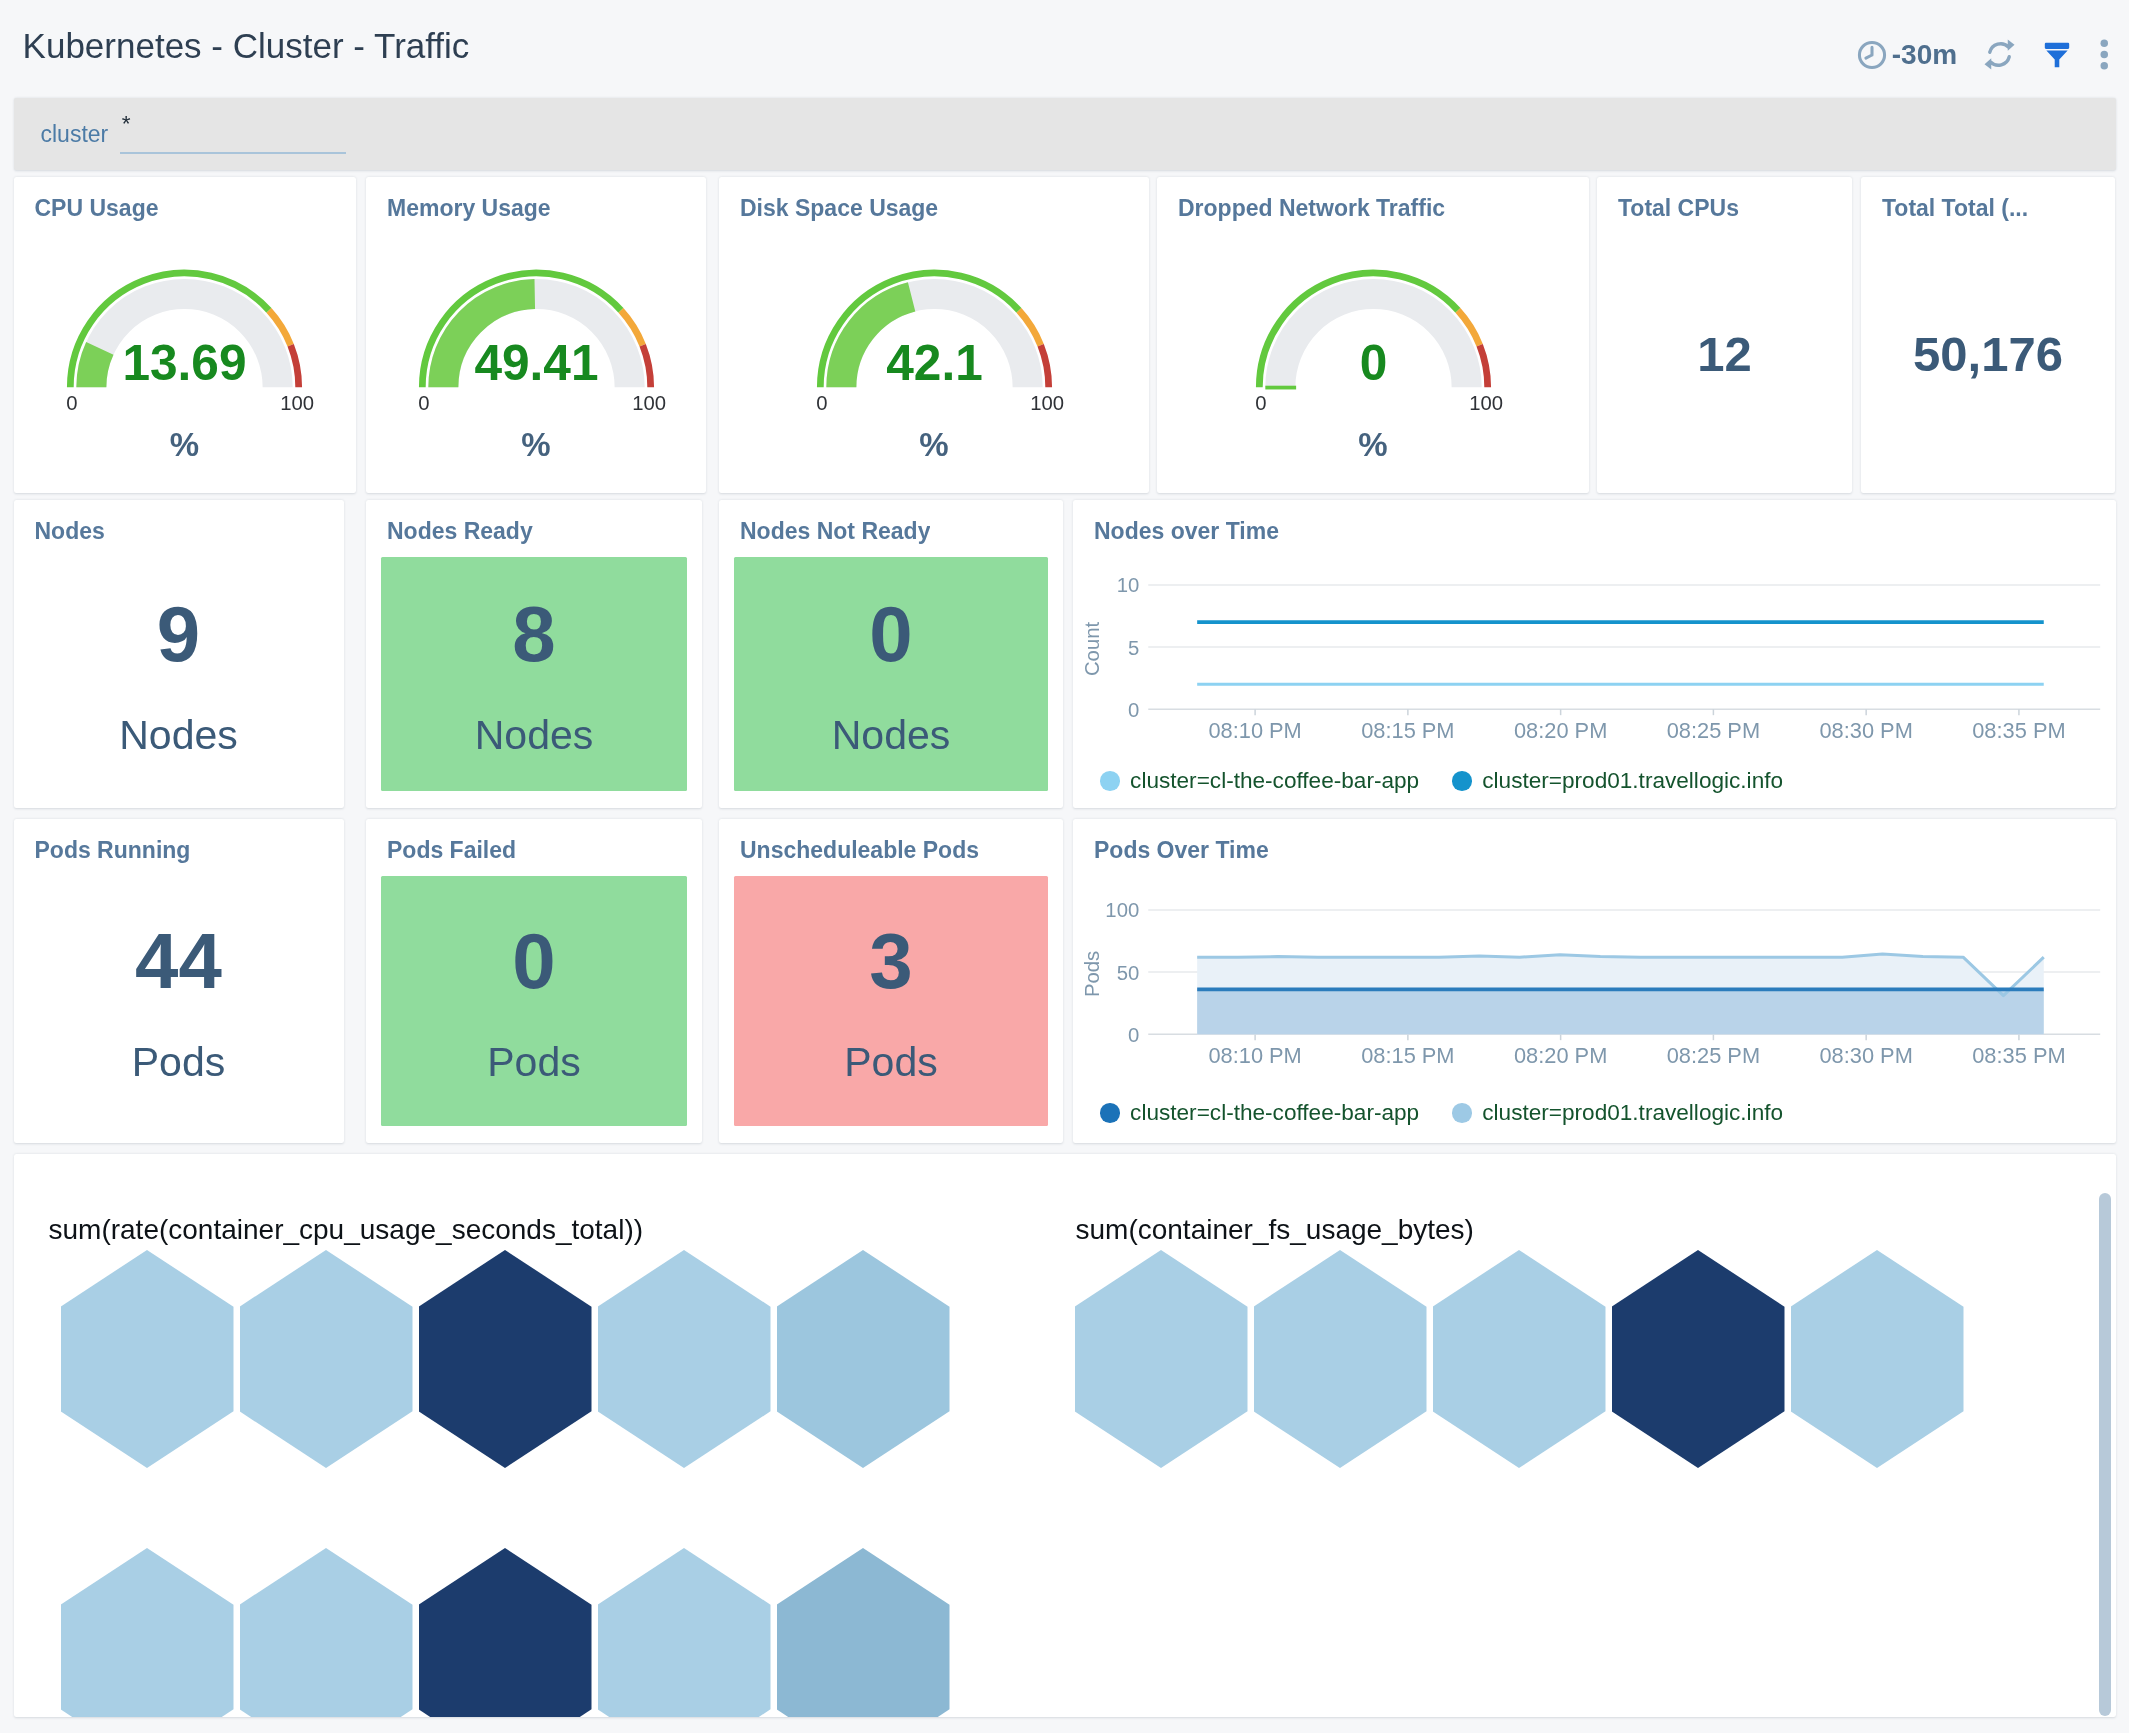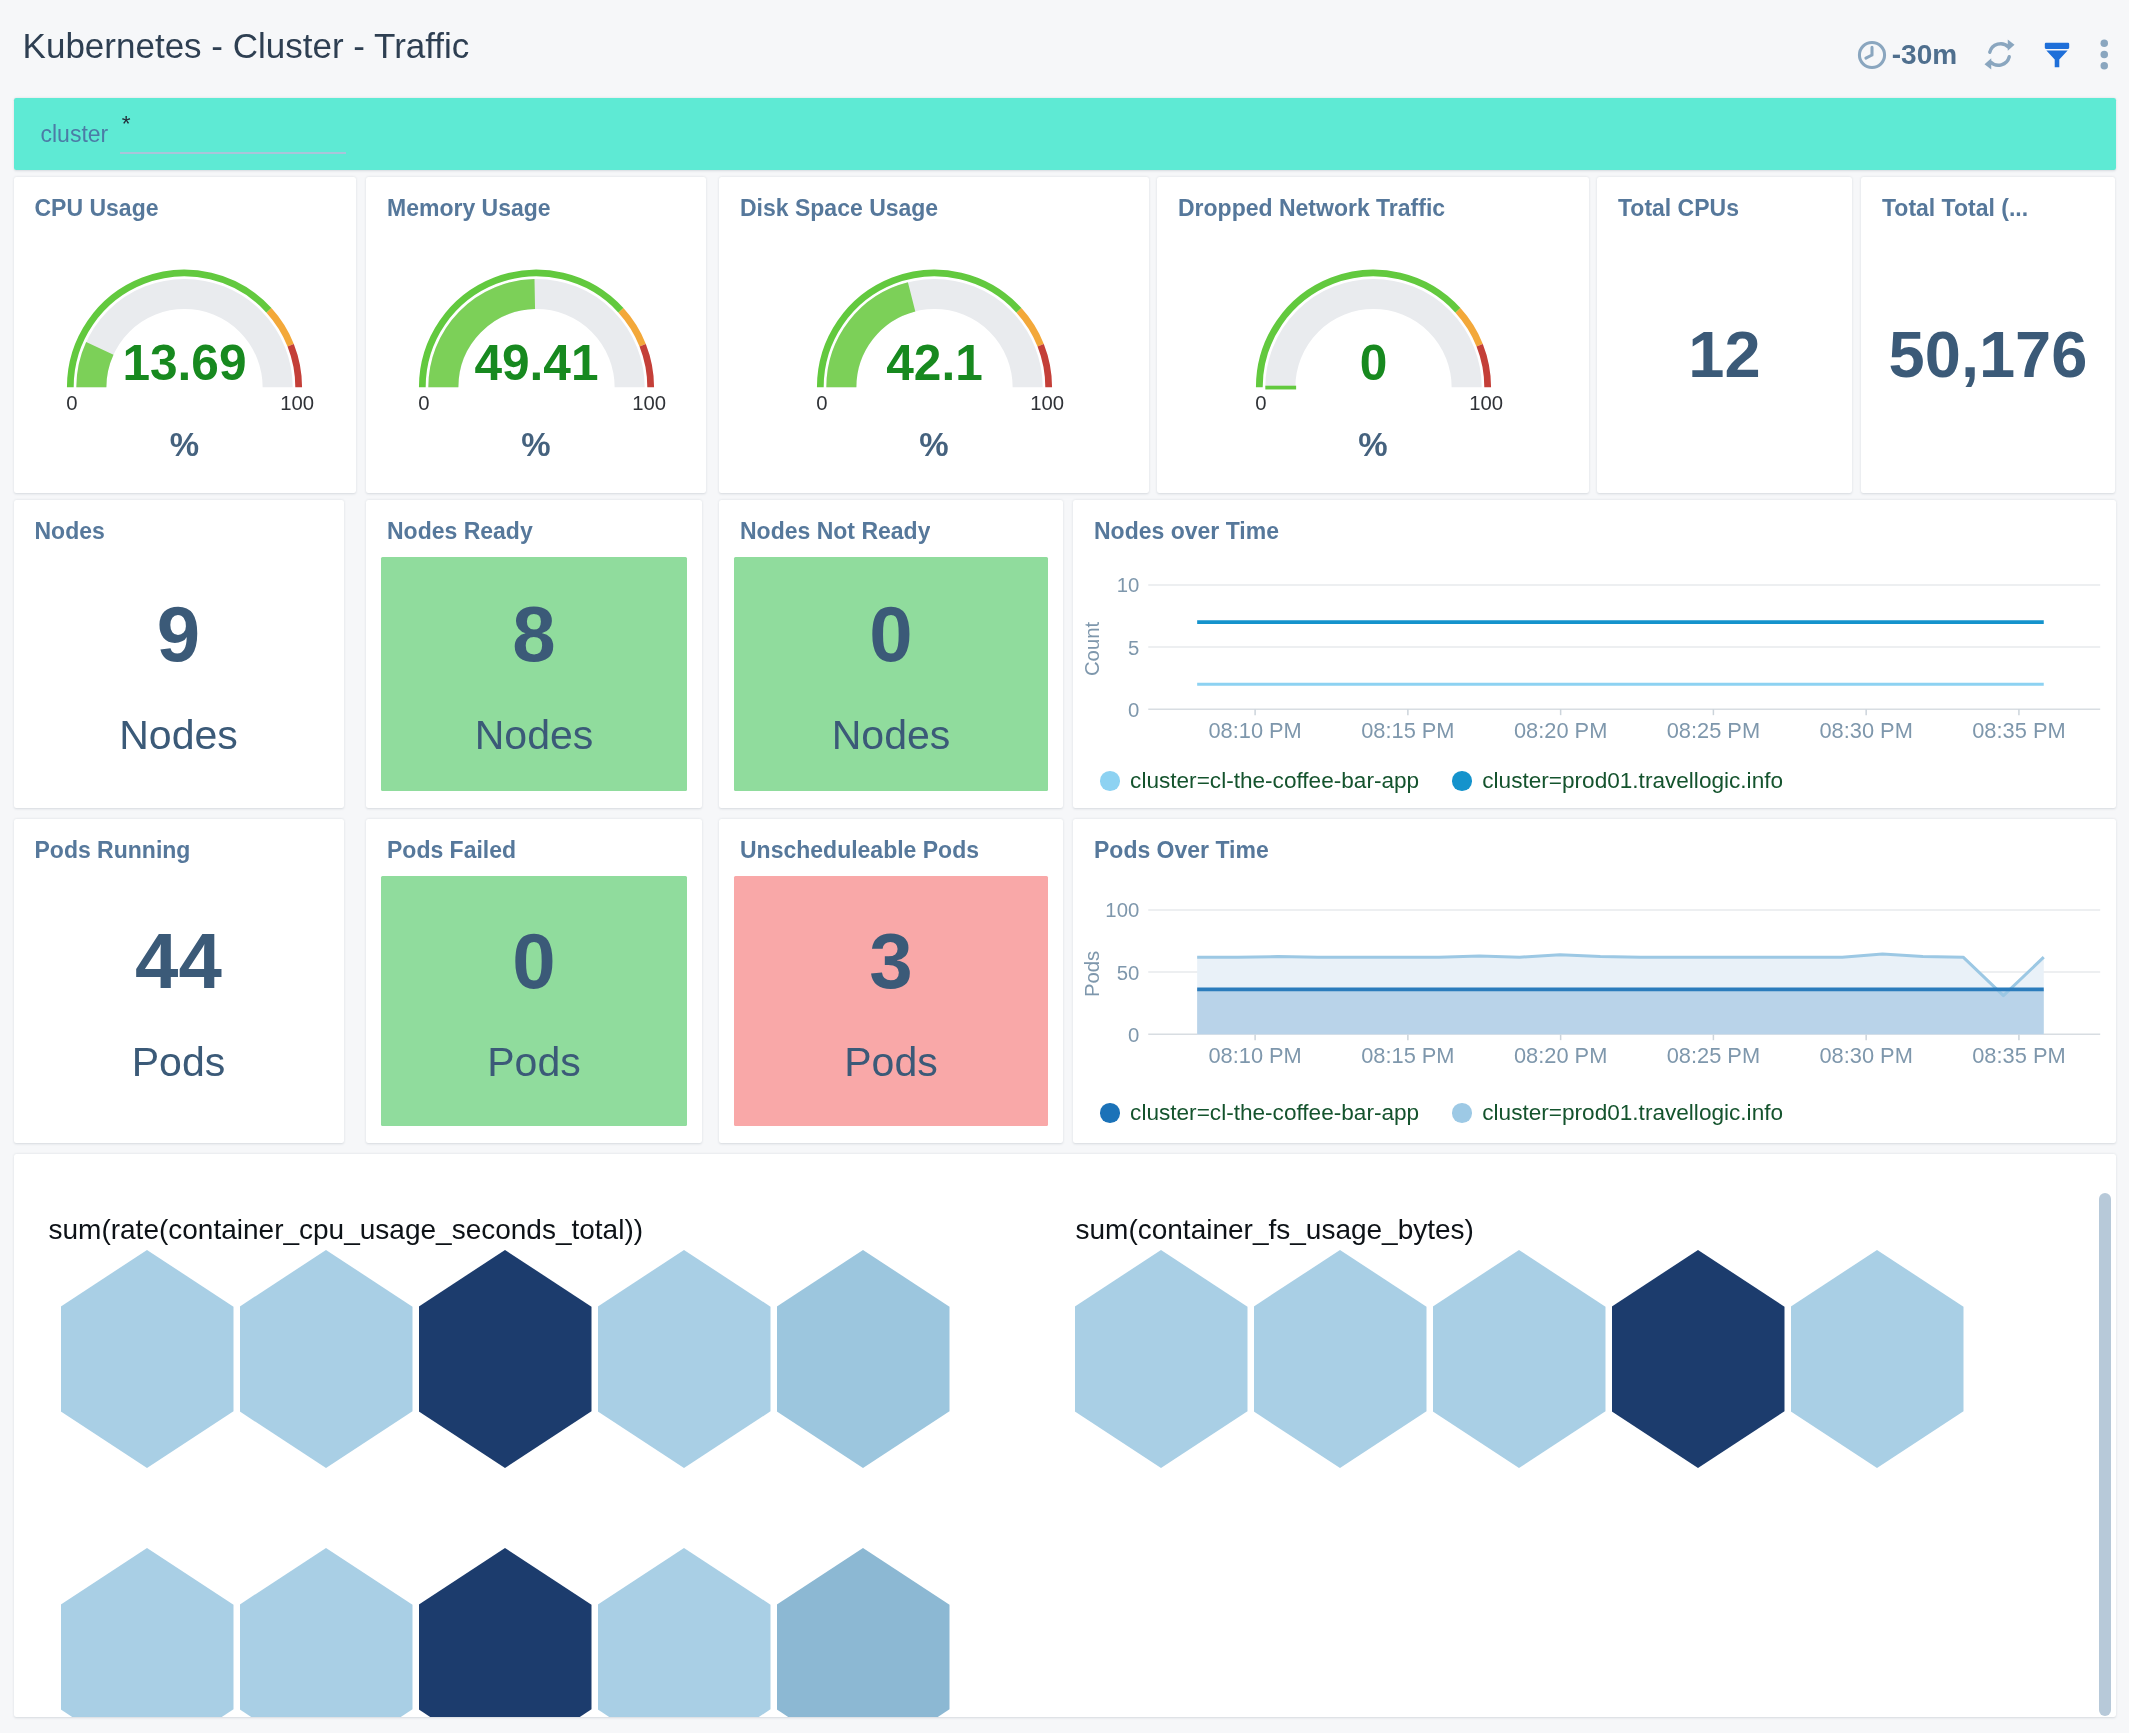--- a/index.html
+++ b/index.html
@@ -7,21 +7,21 @@
     width:2129px;height:1733px;position:relative;overflow:hidden;
     background:#f6f7f9;
     font-family:"Liberation Sans", sans-serif;
   }
   .header{position:absolute;left:0;top:0;width:2129px;height:98px}
   .page-title{position:absolute;left:22.6px;top:25.6px;font-size:35px;font-weight:500;color:#2e3f52;white-space:nowrap}
   .toolbar{position:absolute;right:19.6px;top:38px;display:flex;align-items:center;gap:25.6px}
   .time-chip{display:flex;align-items:center;gap:4px;color:#4f6f8e;font-size:28px;font-weight:600;cursor:pointer}
   .icon-btn{display:flex;align-items:center;justify-content:center;cursor:pointer}
 
-  .filter-bar{position:absolute;left:13.5px;top:98px;width:2102px;height:72px;background:#5eead4;border-radius:2.3px;
+  .filter-bar{position:absolute;left:13.5px;top:98px;width:2102px;height:72px;background:#e5e5e5;border-radius:2.3px;
     box-shadow:0 0.8px 2.3px rgba(22,45,61,.14);display:flex;align-items:center;padding-left:27px;box-sizing:border-box}
   .filter-label{color:#4c7ba6;font-size:23px}
   .filter-input{position:relative;margin-left:12px;width:226px;height:38px;border-bottom:2.3px solid #a9c4da}
   .filter-value{position:absolute;left:1.5px;top:-3px;color:#222e3a;font-size:22.6px}
 
   .card{position:absolute;background:#fff;border-radius:2.3px;box-shadow:0 0.8px 2.3px rgba(22,45,61,.14);box-sizing:border-box}
   .card-title{position:absolute;left:21px;top:18px;font-size:23px;font-weight:600;color:#56789b;white-space:nowrap;overflow:hidden;max-width:calc(100% - 36px)}
 
   
   #card-cpu{left:13.5px;top:177px;width:342px;height:316px}
@@ -41,21 +41,21 @@
   #card-unsched{left:719px;top:819px;width:344px;height:324px}
   #card-podschart{left:1073px;top:819px;width:1043px;height:324px}
   
   #card-top5{left:13.5px;top:1154px;width:2102px;height:563px;overflow:hidden}
 
   .gauge-wrap{position:absolute;left:0;right:0;top:84px;display:flex;flex-direction:column;align-items:center}
   svg.gauge{width:271px;height:154px}
   .gauge-unit{margin-top:10.5px;font-size:33px;font-weight:700;color:#45627e}
 
   .stat-body{position:absolute;left:15px;right:15px;top:68px;bottom:30px;display:flex;align-items:center;justify-content:center;
-    font-size:65px;font-weight:600;color:#3b5a78}
+    font-size:49px;font-weight:600;color:#3b5a78}
 
   .tile-body{position:absolute;left:15px;right:15px;top:57px;bottom:16.6px;display:flex;flex-direction:column;
     align-items:center;justify-content:center;gap:32px;color:#3b5a78;border-radius:1.5px}
   .tile-value{font-size:78px;font-weight:600}
   .tile-label{font-size:41px;font-weight:500}
 
   .chart-svg{position:absolute;left:0;top:66px;width:1043px;height:196px}
   #card-podschart .chart-svg{top:72px}
   .legend{position:absolute;left:27px;display:flex;gap:33px;align-items:center}
   #card-nodeschart .legend{top:268px}

